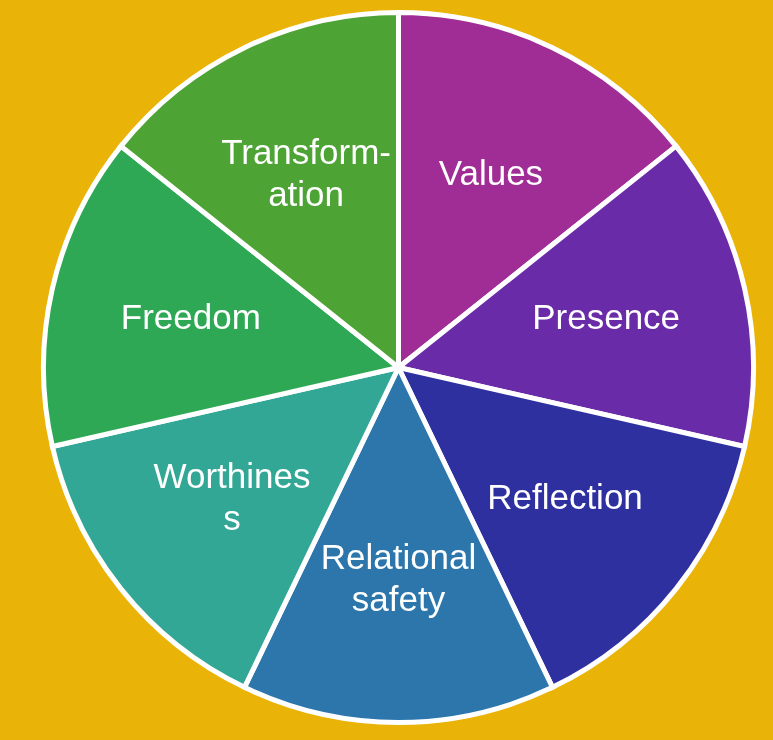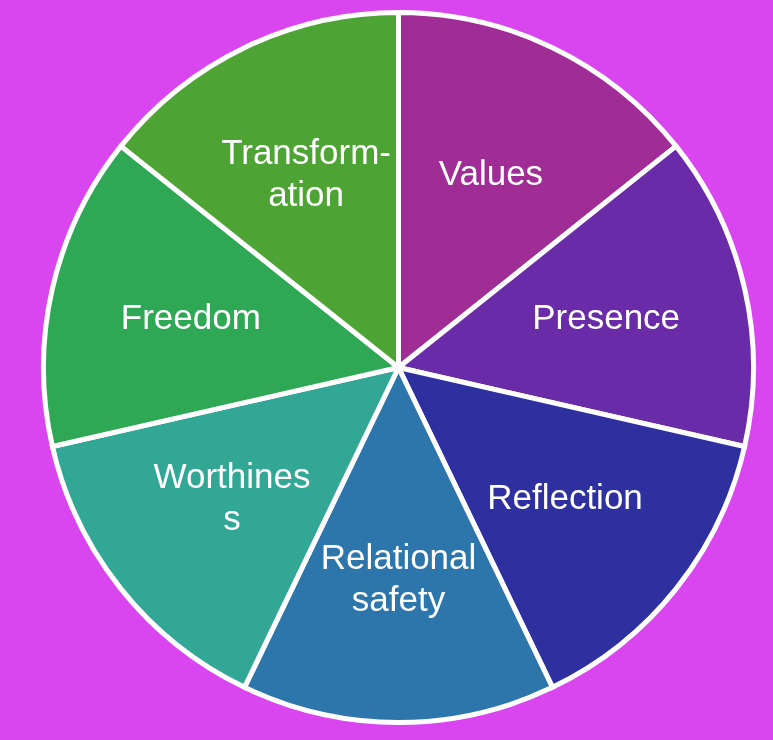--- a/index.html
+++ b/index.html
@@ -36,21 +36,21 @@
     font-family: "Liberation Sans", sans-serif;
     font-size: 35px;
     text-anchor: middle;
     dominant-baseline: middle;
     pointer-events: none;
   }
 </style>
 </head>
 <body>
 
-<div id="chart-root" style="background: #d946ef;">
+<div id="chart-root" style="background: #eab308;">
   <svg id="pie-svg" width="773" height="740" viewBox="0 0 773 740" aria-label="pie chart">
     <g id="slices-group">
         <path d="M 398.5 367.5 L 398.5 12.5 A 355 355 0 0 1 676.055694893039 146.16804064382785 Z" fill="#a02c96" class="slice-path" stroke="#ffffff" stroke-width="5"></path>
         <path d="M 398.5 367.5 L 676.055694893039 146.16804064382785 A 355 355 0 0 1 744.5954691895224 446.51219023976205 Z" fill="#6a2ba8" class="slice-path" stroke="#ffffff" stroke-width="5"></path>
         <path d="M 398.5 367.5 L 744.5954691895224 446.51219023976205 A 355 355 0 0 1 552.5048026844861 687.3554685324491 Z" fill="#2f30a0" class="slice-path" stroke="#ffffff" stroke-width="5"></path>
         <path d="M 398.5 367.5 L 552.5048026844861 687.3554685324491 A 355 355 0 0 1 244.49519731551393 687.3554685324491 Z" fill="#2c76ac" class="slice-path" stroke="#ffffff" stroke-width="5"></path>
         <path d="M 398.5 367.5 L 244.49519731551393 687.3554685324491 A 355 355 0 0 1 52.40453081047764 446.51219023976216 Z" fill="#33a795" class="slice-path" stroke="#ffffff" stroke-width="5"></path>
         <path d="M 398.5 367.5 L 52.40453081047764 446.51219023976216 A 355 355 0 0 1 120.94430510696094 146.16804064382794 Z" fill="#2fa855" class="slice-path" stroke="#ffffff" stroke-width="5"></path>
         <path d="M 398.5 367.5 L 120.94430510696094 146.16804064382794 A 355 355 0 0 1 398.49999999999994 12.5 Z" fill="#4da333" class="slice-path" stroke="#ffffff" stroke-width="5"></path>
       </g>

